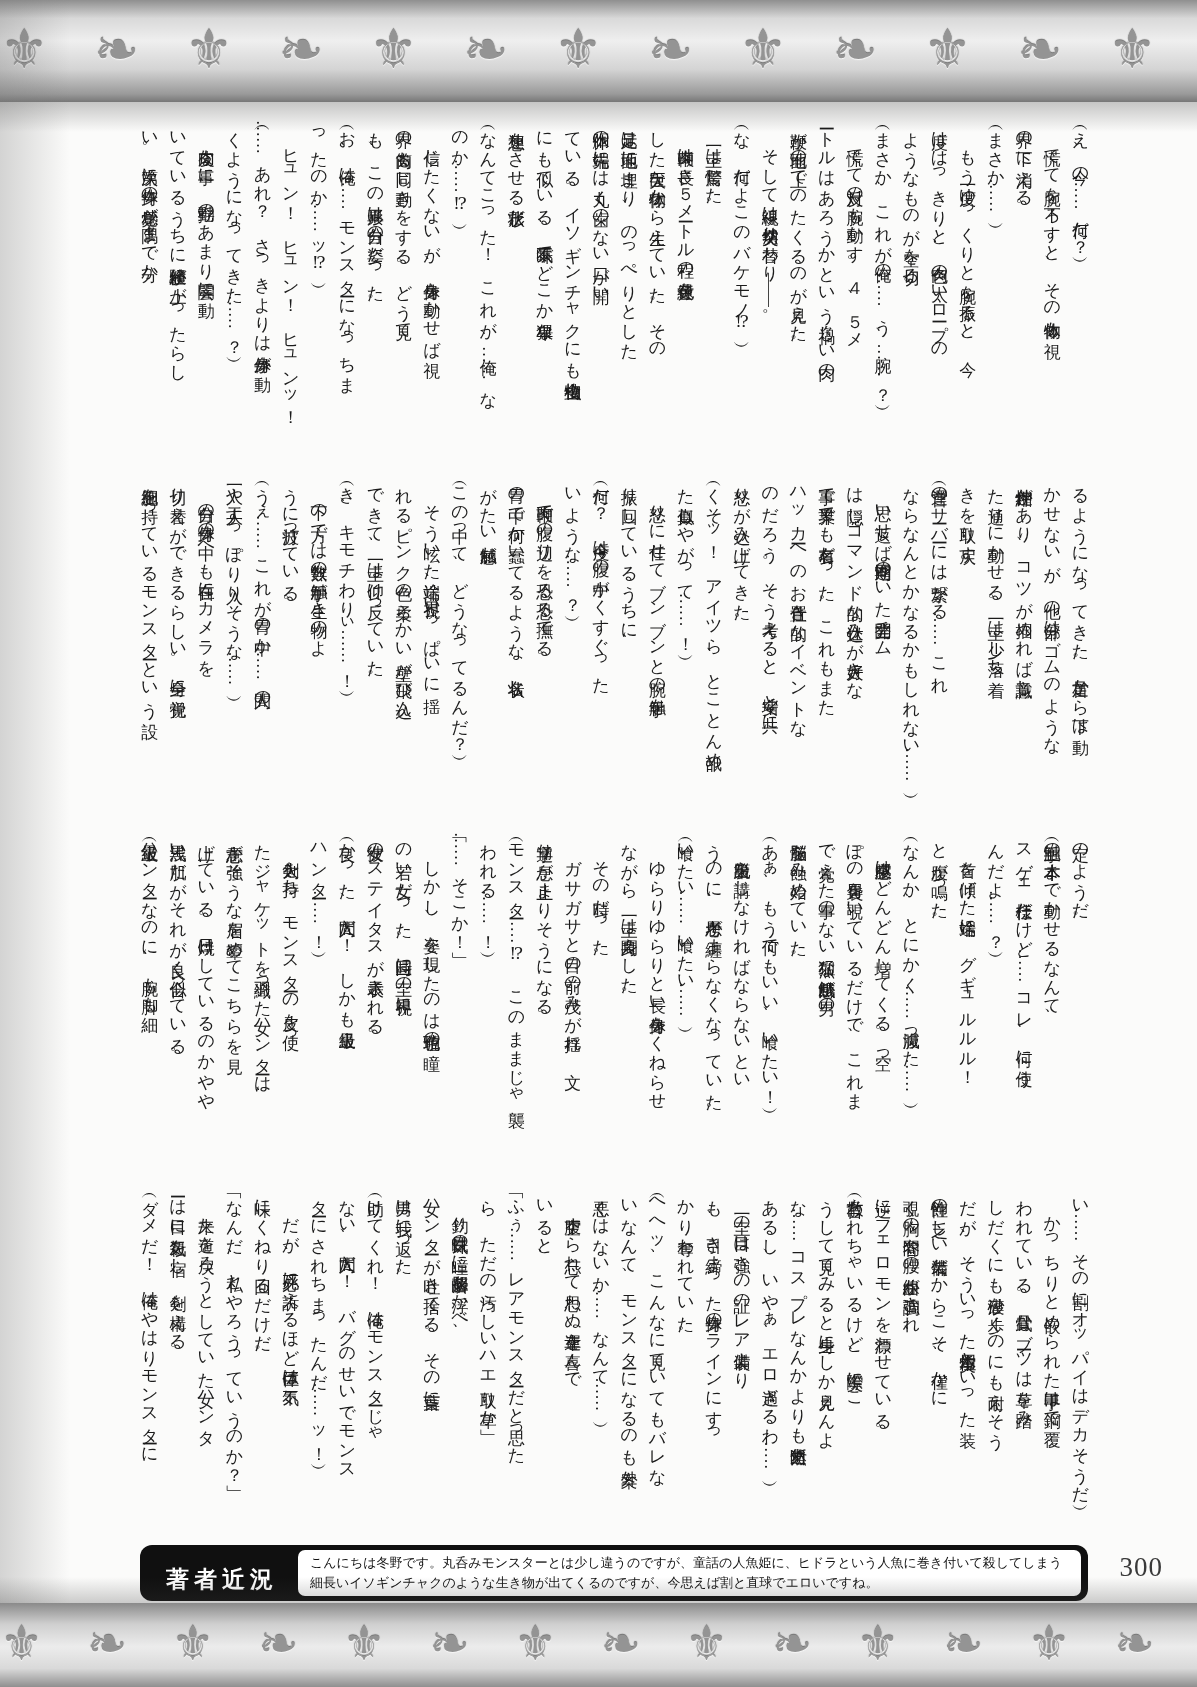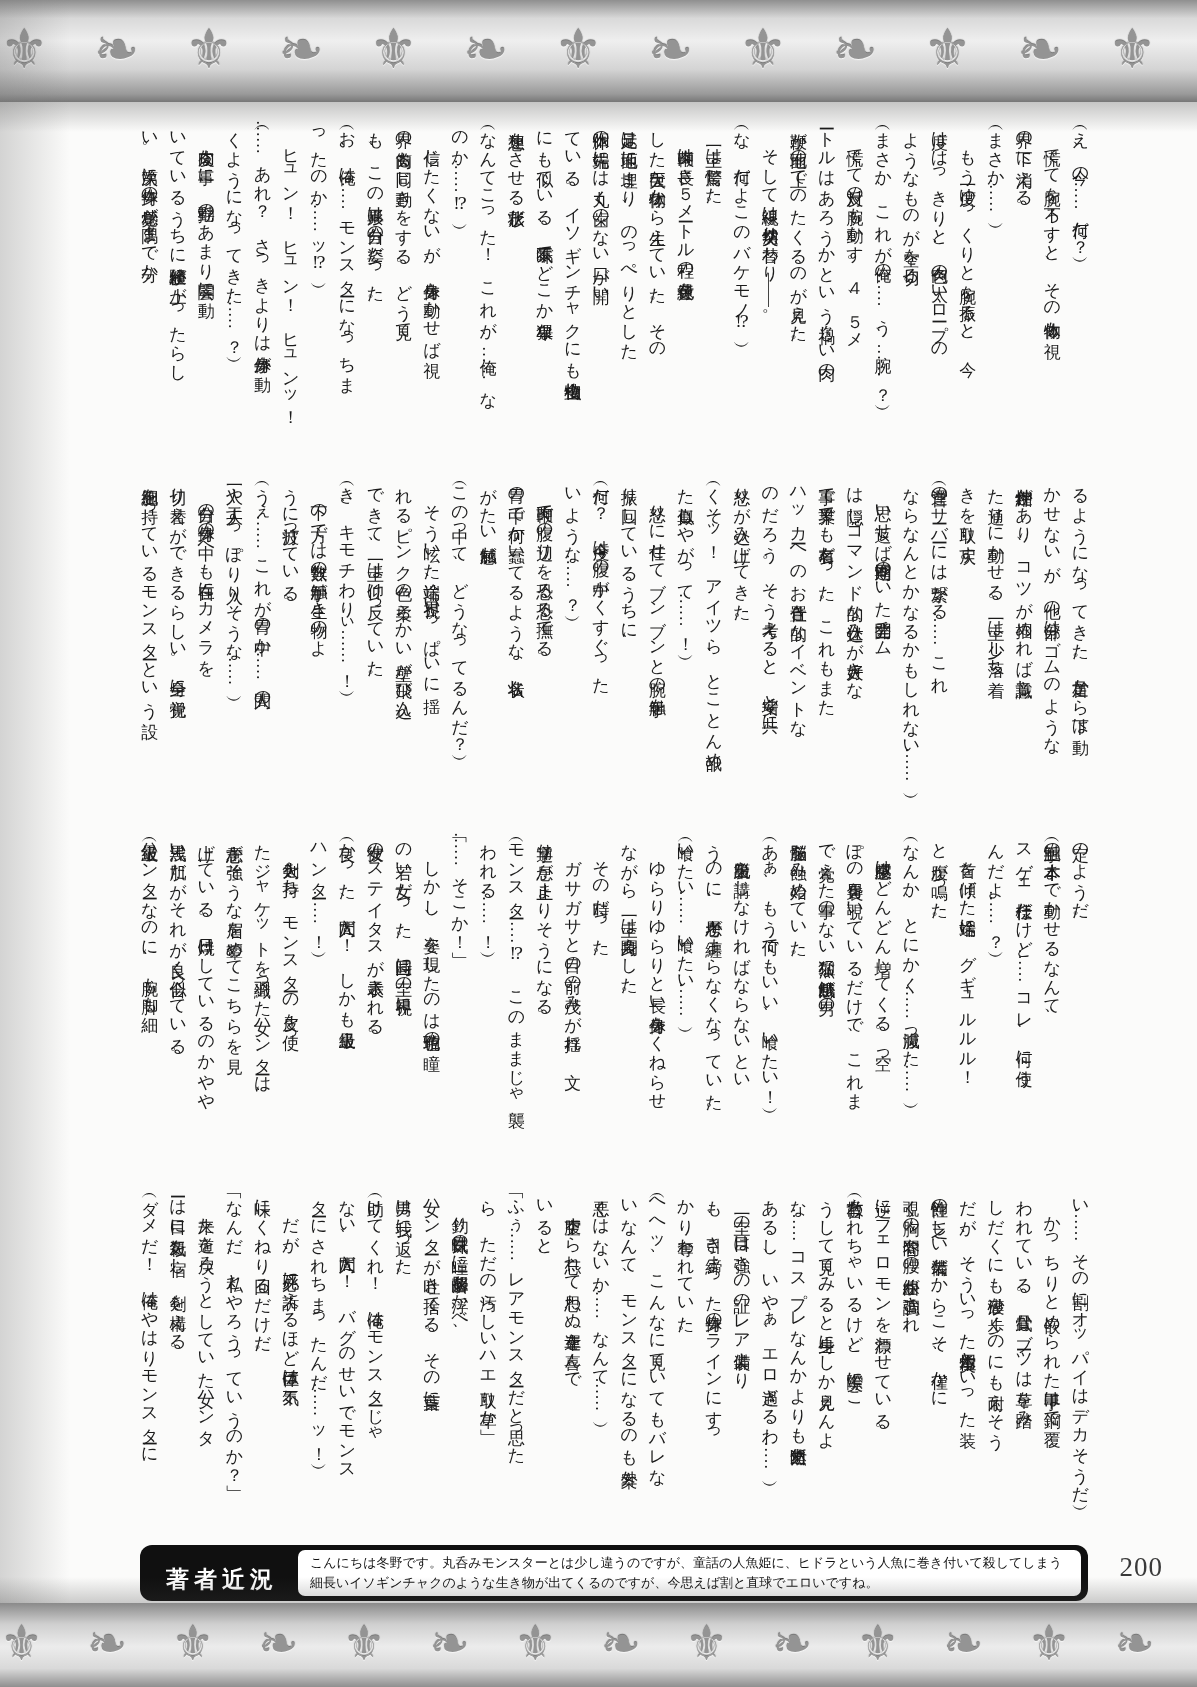--- a/index.html
+++ b/index.html
@@ -208,20 +208,20 @@
 　来た道を戻ろうとしていた女ハンタ
 ーは目に殺気を宿し、剣を構える。
 （ダメだ！　俺はやはりモンスターに</div>
   </div>
 
   <div class="footer-bar">
     <span class="footer-label">著者近況</span>
     <span class="footer-note">こんにちは冬野です。丸呑みモンスターとは少し違うのですが、童話の人魚姫に、ヒドラという人魚に巻き付いて殺してしまう細長いイソギンチャクのような生き物が出てくるのですが、今思えば割と直球でエロいですね。</span>
   </div>
 
-  <div class="page-number">200</div>
+  <div class="page-number">300</div>
 
   <div class="frieze-shadow-bottom"></div>
   <div class="frieze frieze-bottom">
     <span class="glyphs">⚜ ❧ ⚜ ❧ ⚜ ❧ ⚜ ❧ ⚜ ❧ ⚜ ❧ ⚜ ❧ ⚜ ❧ ⚜ ❧ ⚜ ❧ ⚜ ❧ ⚜ ❧ ⚜ ❧ ⚜ ❧ </span>
   </div>
 
 </div>
 
 </body></html>

